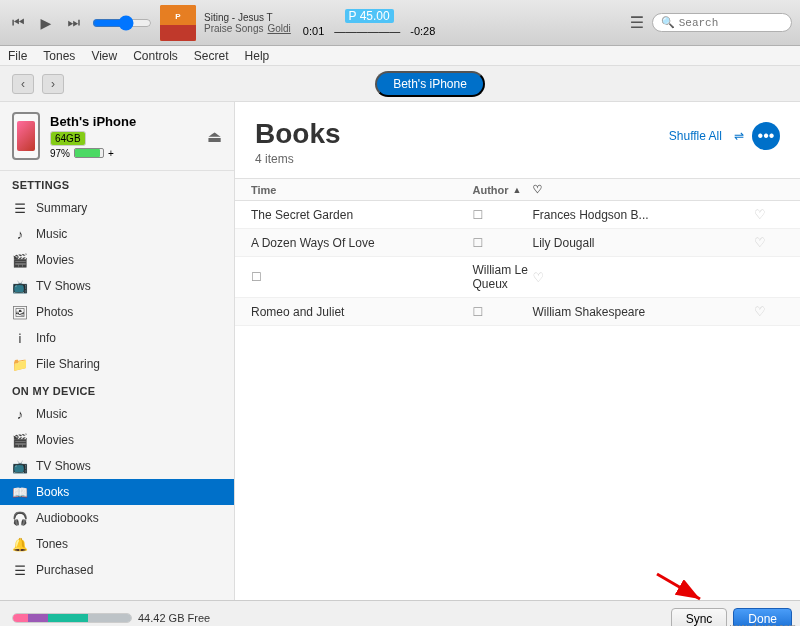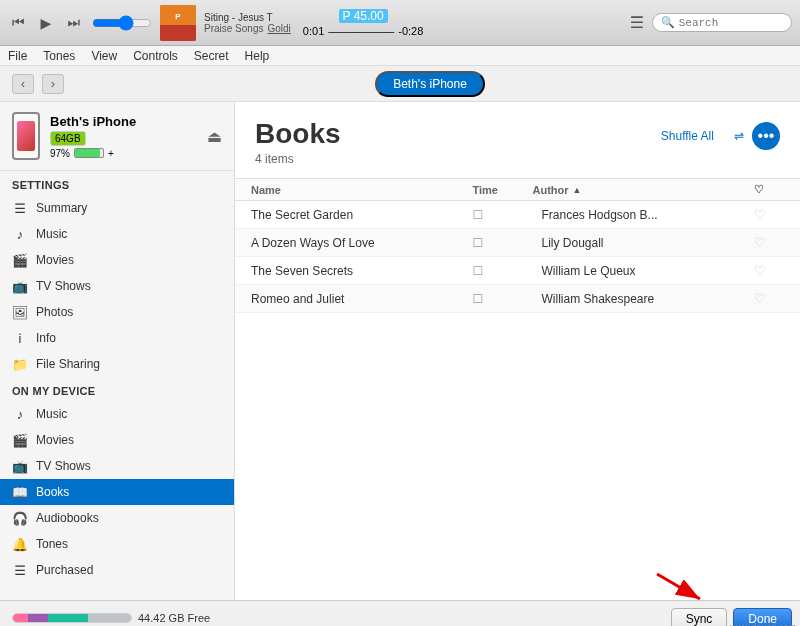--- a/index.html
+++ b/index.html
@@ -3,21 +3,21 @@
   <meta charset="utf-8">
   <style>
     * { box-sizing: border-box; margin: 0; padding: 0; }
     body { font-family: -apple-system, 'Helvetica Neue', Arial, sans-serif; font-size: 12px; background: #f0f0f0; width: 800px; height: 626px; overflow: hidden; }
 
     
     .top-bar { background: linear-gradient(to bottom, #e8e8e8, #d0d0d0); border-bottom: 1px solid #b0b0b0; height: 46px; display: flex; align-items: center; padding: 0 8px; gap: 8px; }
     .transport-btn { background: none; border: none; cursor: pointer; font-size: 14px; color: #555; padding: 2px 4px; }
     .album-art { width: 36px; height: 36px; background: linear-gradient(135deg, #e67e22, #c0392b); border-radius: 2px; display: flex; align-items: center; justify-content: center; color: white; font-size: 8px; overflow: hidden; }
     .track-info { display: flex; flex-direction: column; font-size: 10px; color: #333; }
-    .time-info { display: flex; gap: 4px; align-items: center; font-size: 11px; }
+    .time-info { display: flex; gap: 10px; align-items: center; font-size: 11px; }
     .price-badge { background: #4fc3f7; color: white; font-size: 12px; padding: 0 4px; border-radius: 2px; }
     .search-box { display: flex; align-items: center; background: white; border: 1px solid #b0b0b0; border-radius: 12px; padding: 2px 8px; gap: 4px; width: 140px; }
     .search-input { border: none; outline: none; font-size: 11px; width: 100px; background: transparent; font-family: Liberation Mono, monospace; }
     .list-icon { font-size: 16px; color: #555; }
     .volume-slider { width: 60px; }
 
     
     .menu-bar { background: #f5f5f5; border-bottom: 1px solid #ddd; height: 20px; display: flex; align-items: center; padding: 0 8px; gap: 16px; }
     .menu-item { font-size: 12px; color: #333; cursor: pointer; }
 
@@ -43,30 +43,30 @@
     .sidebar-item { display: flex; align-items: center; gap: 8px; padding: 5px 12px; cursor: pointer; font-size: 12px; color: #333; }
     .sidebar-item.active { background: #0070c9; color: white; }
     .sidebar-icon { width: 16px; height: 16px; display: flex; align-items: center; justify-content: center; font-size: 13px; flex-shrink: 0; }
 
     
     .content-area { flex: 1; background: white; display: flex; flex-direction: column; }
     .content-header { padding: 16px 20px 12px; border-bottom: 1px solid #e0e0e0; display: flex; align-items: flex-start; justify-content: space-between; }
     .books-title { font-size: 28px; font-weight: 700; color: #333; }
     .books-count { font-size: 12px; color: #666; margin-top: 2px; }
     .header-actions { display: flex; align-items: center; gap: 8px; margin-top: 4px; }
-    .shuffle-btn { font-size: 12px; color: #0070c9; cursor: pointer; display: flex; align-items: flex-start; gap: 20px; }
+    .shuffle-btn { font-size: 12px; color: #0070c9; cursor: pointer; display: flex; align-items: flex-start; gap: 12px; }
     .more-btn { width: 28px; height: 28px; background: #0070c9; border-radius: 50%; color: white; display: flex; align-items: center; justify-content: center; cursor: pointer; font-size: 16px; }
 
     
     .table-header { display: grid; grid-template-columns: 1fr 60px 1fr 30px; padding: 4px 16px; border-bottom: 1px solid #e0e0e0; background: #fafafa; }
     .table-col-header { font-size: 11px; color: #666; font-weight: 600; display: flex; align-items: center; gap: 4px; cursor: pointer; }
     .table-row { display: grid; grid-template-columns: 1fr 60px 1fr 30px; padding: 6px 16px; border-bottom: 1px solid #f0f0f0; align-items: center; }
     .table-row.alt { background: #fafafa; }
     .cell-text { font-size: 12px; color: #333; }
-    .cell-author { font-size: 12px; color: #333; margin-left: 9px; }
+    .cell-author { font-size: 12px; color: #333; }
     .heart-icon { font-size: 13px; color: #ccc; }
     .sort-arrow { font-size: 9px; color: #555; }
     .storage-bar { display: flex; height: 10px; border-radius: 5px; overflow: hidden; border: 1px solid #ccc; flex: 0 0 120px; }
     .storage-seg-pink { background: #ff6b9d; flex: 0 0 15px; }
     .storage-seg-purple { background: #9b59b6; flex: 0 0 20px; }
     .storage-seg-teal { background: #1abc9c; flex: 0 0 40px; }
     .storage-seg-gray { background: #bdc3c7; flex: 0 0 45px; }
     .free-space { font-size: 11px; color: #333; flex: 1; text-align: center; }
     .sync-btn { background: linear-gradient(to bottom, #f8f8f8, #e8e8e8); border: 1px solid #b0b0b0; border-radius: 4px; padding: 3px 14px; font-size: 12px; cursor: pointer; }
     .done-btn { background: linear-gradient(to bottom, #4a9df8, #1a6fd4); border: 1px solid #1a5fb8; border-radius: 4px; padding: 3px 14px; font-size: 12px; color: white; cursor: pointer; font-weight: 500; }
@@ -229,23 +229,20 @@
         <div class="shuffle-btn">
           <span>Shuffle All</span>
           <span>⇌</span>
         </div>
         <div class="more-btn">•••</div>
       </div>
     </div>
 
     <div class="table-header">
       <div class="table-col-header">
-        <span>Name</span>
-      </div>
-      <div class="table-col-header">
         <span>Time</span>
       </div>
       <div class="table-col-header">
         <span>Author</span>
         <span class="sort-arrow">▲</span>
       </div>
       <div class="table-col-header">
         <span>♡</span>
       </div>
     </div>
@@ -256,21 +253,20 @@
       <span class="cell-author">Frances Hodgson B...</span>
       <span class="heart-icon">♡</span>
     </div>
     <div class="table-row alt">
       <span class="cell-text">A Dozen Ways Of Love</span>
       <span style="font-size:12px;color:#999;">☐</span>
       <span class="cell-author">Lily Dougall</span>
       <span class="heart-icon">♡</span>
     </div>
     <div class="table-row">
-      <span class="cell-text">The Seven Secrets</span>
       <span style="font-size:12px;color:#999;">☐</span>
       <span class="cell-author">William Le Queux</span>
       <span class="heart-icon">♡</span>
     </div>
     <div class="table-row alt">
       <span class="cell-text">Romeo and Juliet</span>
       <span style="font-size:12px;color:#999;">☐</span>
       <span class="cell-author">William Shakespeare</span>
       <span class="heart-icon">♡</span>
     </div>

